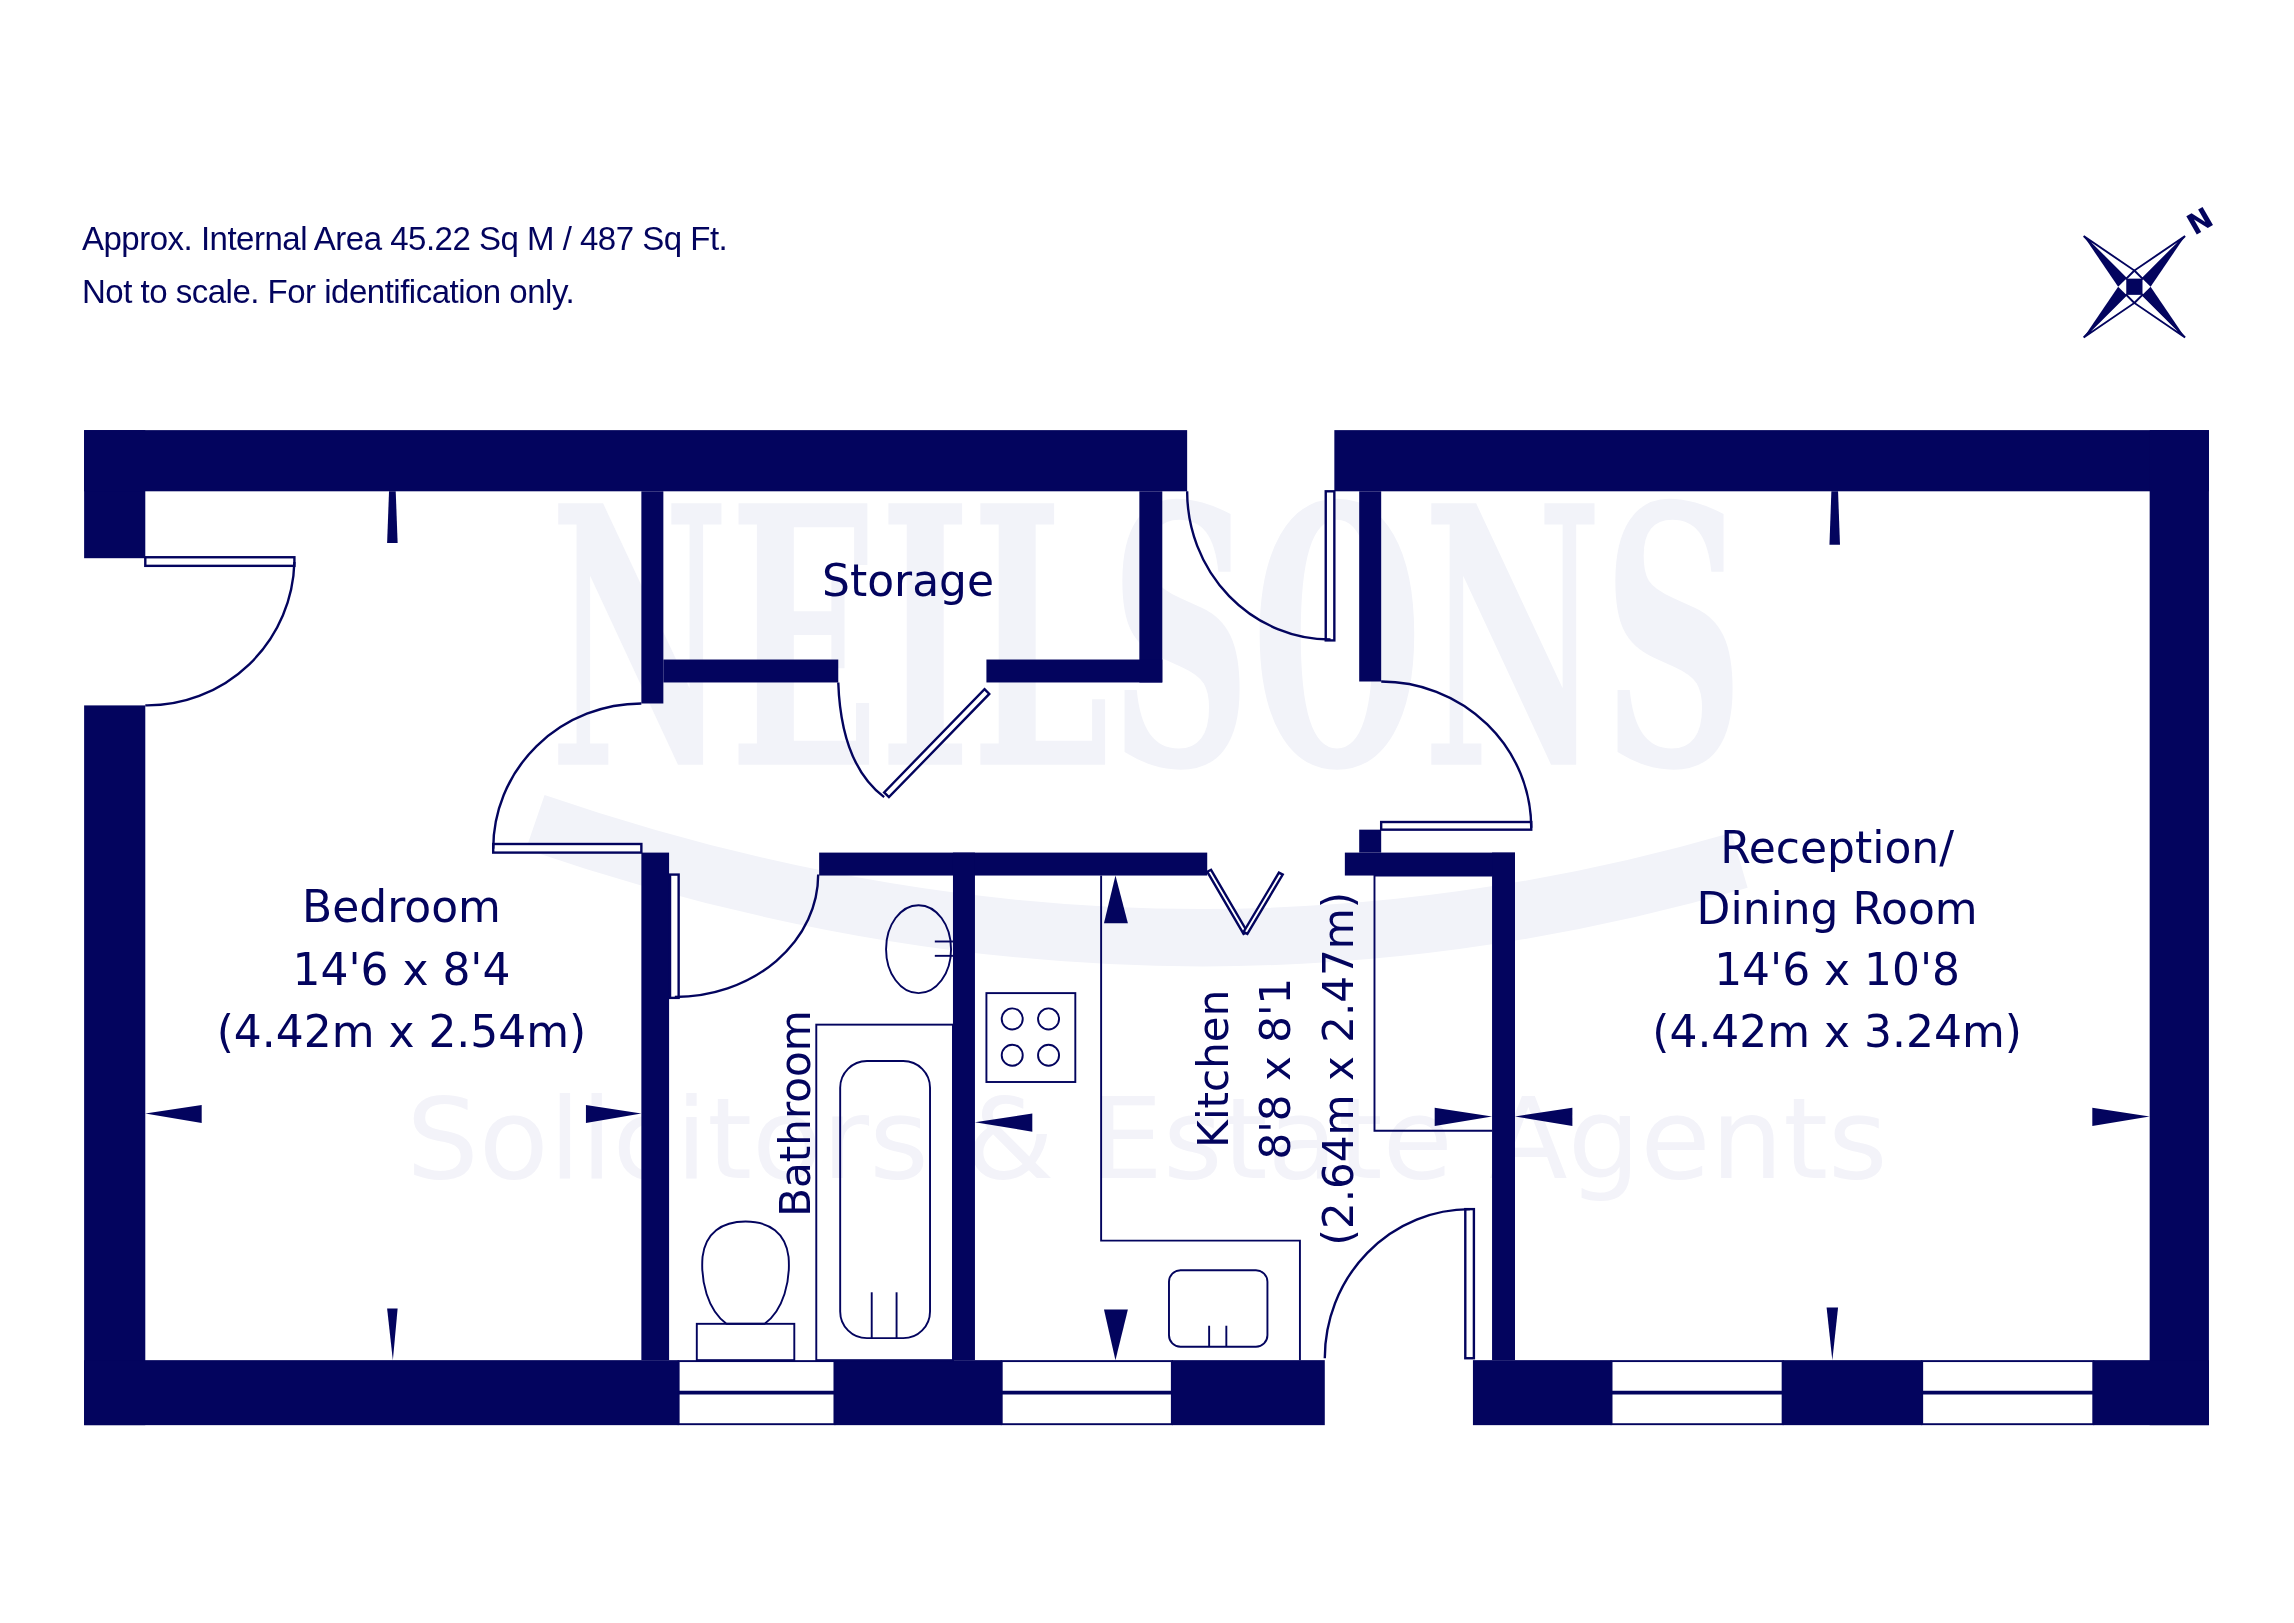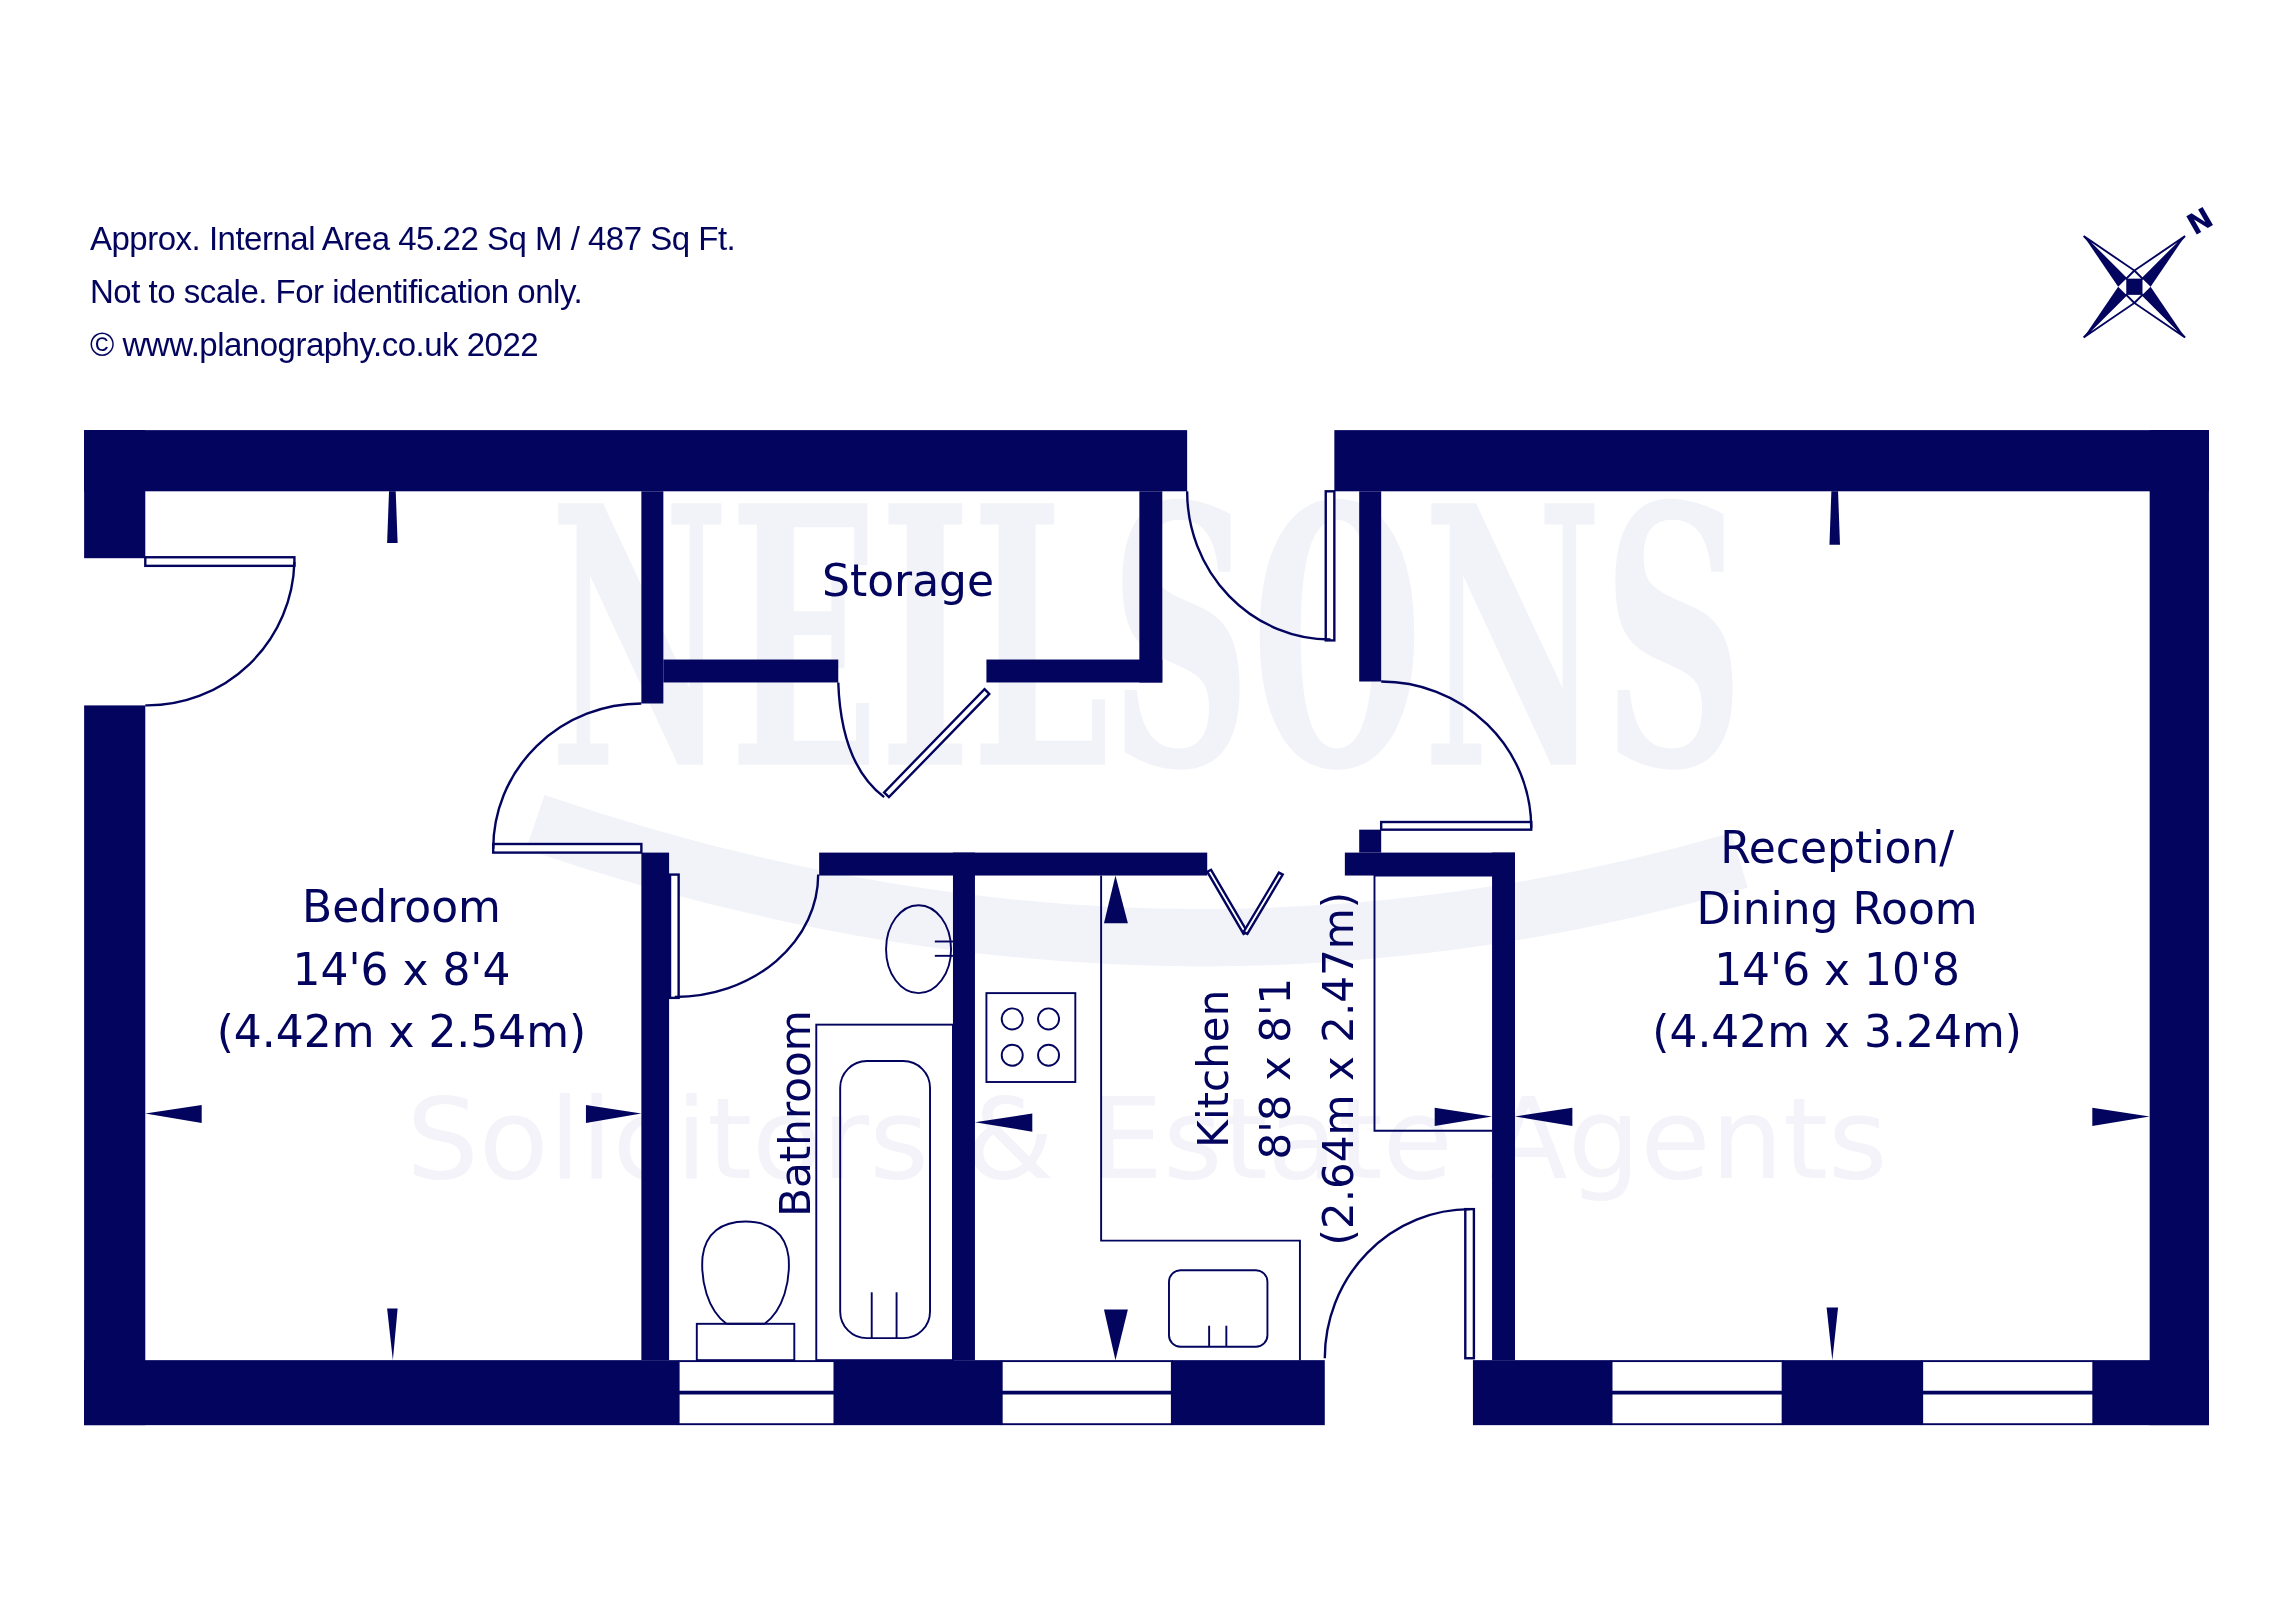--- a/index.html
+++ b/index.html
@@ -1,30 +1,29 @@
 <!DOCTYPE html>
 <html><head>
 <meta charset="utf-8">
 <style>
   html, body { margin: 0; padding: 0; background: #ffffff; }
   body { width: 2294px; height: 1623px; position: relative; overflow: hidden; font-family: "DejaVu Sans", sans-serif; }
   .plan { position: absolute; left: 0; top: 0; width: 2294px; height: 1623px; }
   .info { position: absolute; left: 82px; top: 212px; color: #03045e; font-family: "Liberation Sans", sans-serif; font-size: 33px; line-height: 53px; letter-spacing: -0.5px; }
-  .info div { white-space: nowrap; margin-left: 8px; }
+  .info div { white-space: nowrap; }
   .lbl { font-family: "DejaVu Sans", sans-serif; fill: #03045e; }
   .wm { font-family: "DejaVu Serif", serif; fill: #f2f3f9; }
   .wm2 { font-family: "DejaVu Sans", sans-serif; fill: #f3f3f9; }
 </style>
 </head>
 <body>
 
 <div class="info">
   <div>Approx. Internal Area 45.22 Sq M / 487 Sq Ft.</div>
   <div>Not to scale. For identification only.</div>
-  <div>© www.planography.co.uk 2022</div>
 </div>
 
 <svg class="plan" viewBox="0 0 2400 1698" xmlns="http://www.w3.org/2000/svg">
 
   <g>
     <path d="M 560 860 Q 1200 1080 1820 900" stroke="#f2f3f9" stroke-width="60" fill="none"></path>
     <text class="wm" x="1200" y="800" text-anchor="middle" font-size="300" font-weight="bold" transform="scale(1,1.25) translate(0,-160)" textLength="1250" lengthAdjust="spacingAndGlyphs">NEILSONS</text>
     <text class="wm2" x="1200" y="1232" text-anchor="middle" font-size="118" textLength="1550" lengthAdjust="spacingAndGlyphs">Solicitors &amp; Estate Agents</text>
   </g>
 

